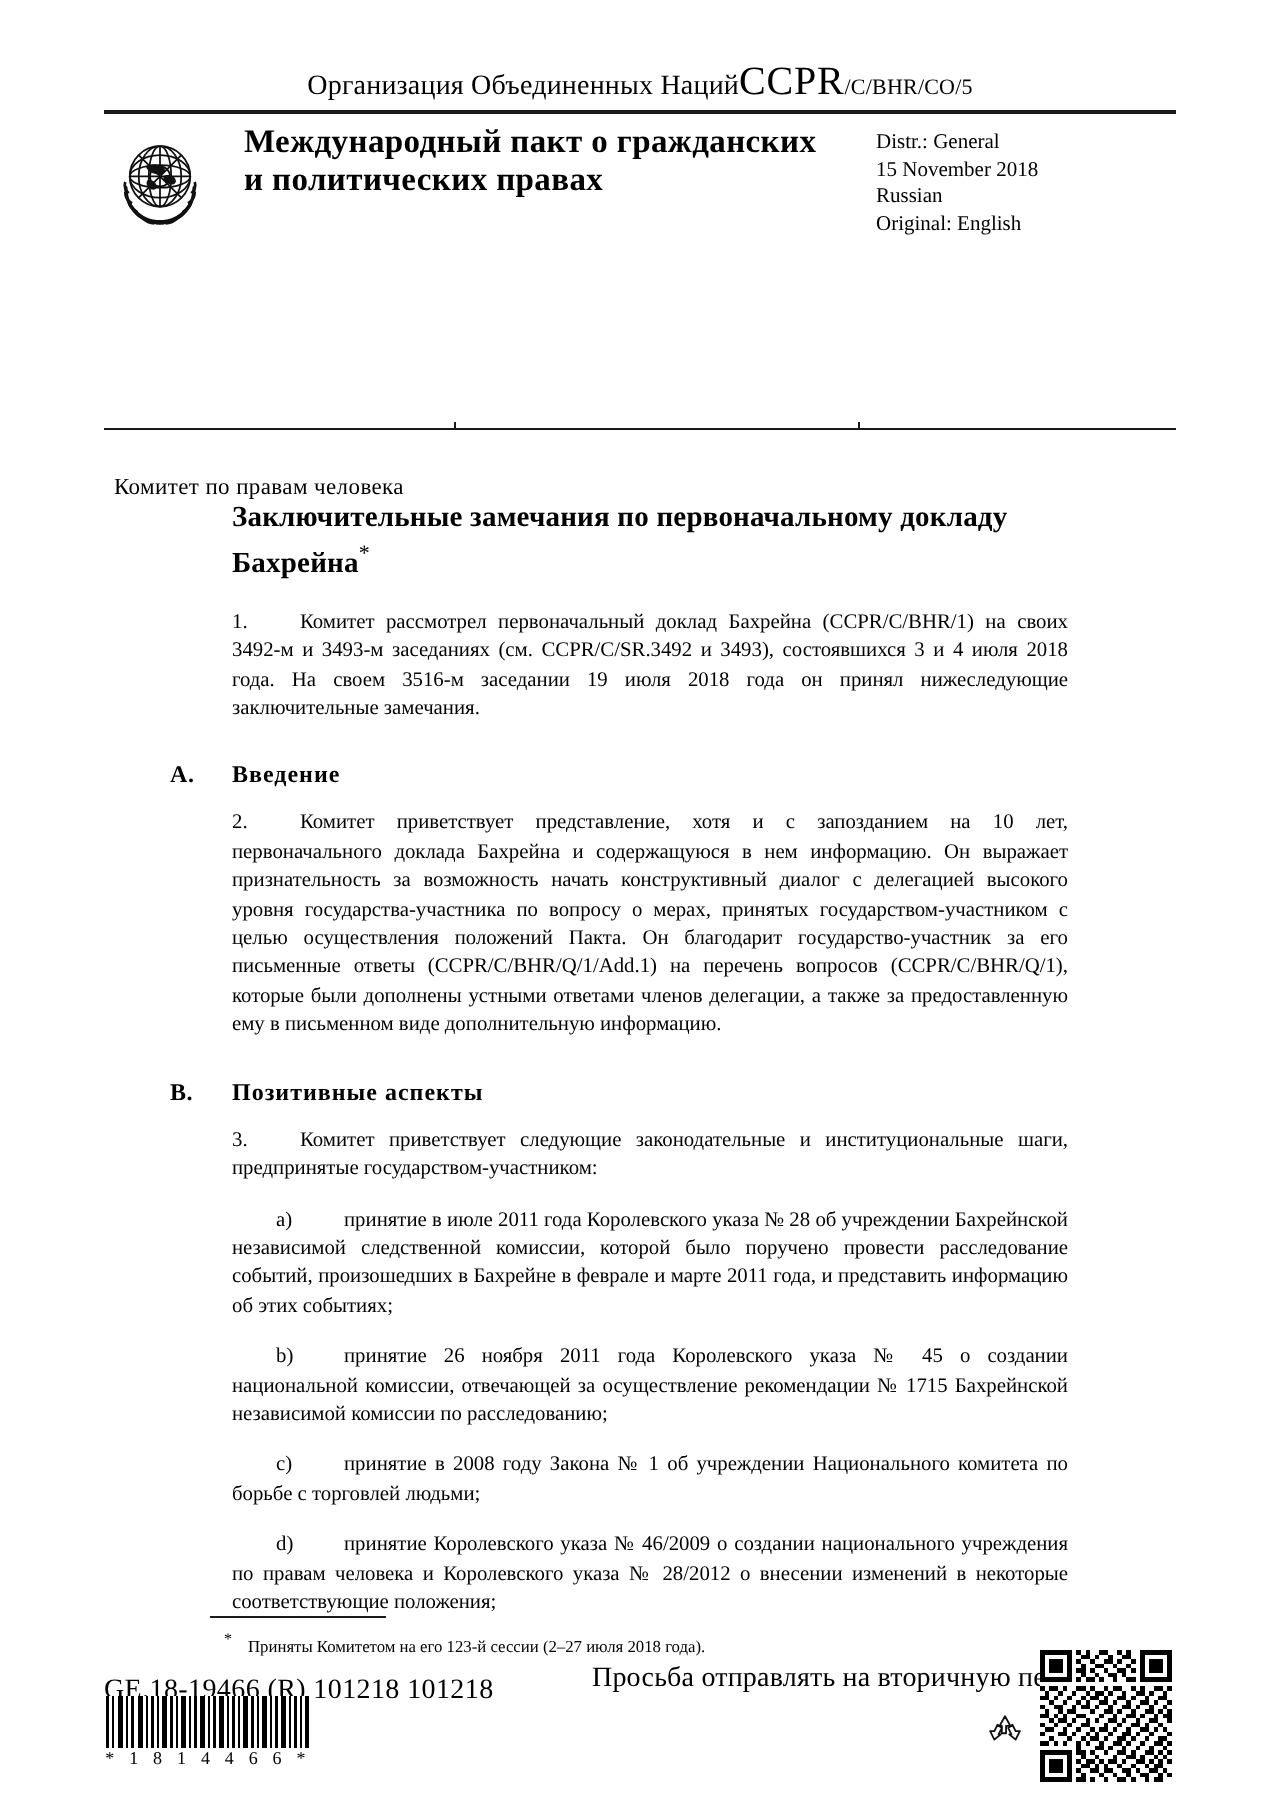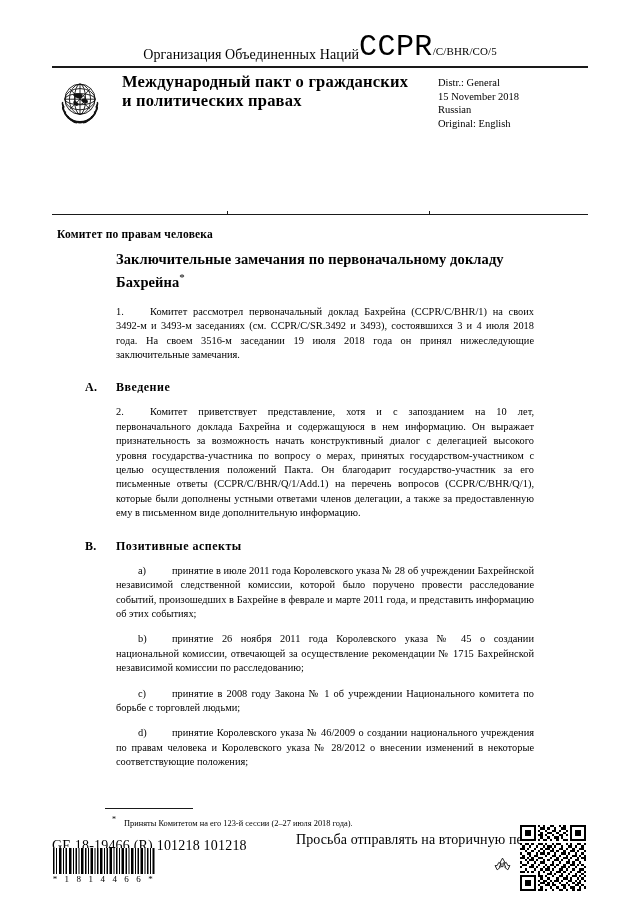--- a/index.html
+++ b/index.html
@@ -38,22 +38,22 @@
     letter-spacing: 0.1px;
     color: #000;
     padding-bottom: 1px;
   }
   .symbol-block {
     text-align: right;
     white-space: nowrap;
     padding-bottom: 0px;
   }
   .symbol-main {
-    font-family: Liberation Mono, monospace;
-    font-size: 30px;
+    font-family: Liberation Serif, serif;
+    font-size: 20px;
     letter-spacing: 0.4px;
   }
   .symbol-suffix {
     font-family: "Liberation Serif", serif;
     font-size: 11px;
     letter-spacing: 0.1px;
   }
   .rule-thick {
     border: 0;
     border-top: 2.2px solid #1a1a1a;
@@ -103,22 +103,22 @@
     top: 211px;
     width: 1px;
     height: 4px;
     background: #1a1a1a;
   }
 
   
   .committee {
     position: absolute;
     left: 57px;
-    top: 228px;
-    font-weight: bold;
+    top: 238px;
+    font-weight: normal;
     font-size: 11.5px;
     letter-spacing: 0.2px;
   }
   .content {
     position: absolute;
     left: 116px;
     top: 250px;
     width: 418px;
   }
   .doc-title {
@@ -317,20 +317,21 @@
     </div>
 
     <p class="para"><span class="num">2.</span><span>Комитет приветствует представление, хотя и с запозданием на 10 лет, первоначального доклада Бахрейна и содержащуюся в нем информацию. Он выражает признательность за возможность начать конструктивный диалог с делегацией высокого уровня государства-участника по вопросу о мерах, принятых государством-участником с целью осуществления положений Пакта. Он благодарит государство-участник за его письменные ответы (CCPR/C/BHR/Q/1/Add.1) на перечень вопросов (CCPR/C/BHR/Q/1), которые были дополнены устными ответами членов делегации, а также за предоставленную ему в письменном виде дополнительную информацию.</span></p>
 
     <div class="spacer-before-section"></div>
     <div class="section-head">
       <span class="section-letter">B.</span>
       <span class="section-title">Позитивные аспекты</span>
     </div>
 
+    <p class="para"><span class="num">3.</span><span>Комитет приветствует следующие законодательные и институциональные шаги, предпринятые государством-участником:</span></p>
 
     <p class="para"><span class="num lead">a)</span><span>принятие в июле 2011 года Королевского указа № 28 об учреждении Бахрейнской независимой следственной комиссии, которой было поручено провести расследование событий, произошедших в Бахрейне в феврале и марте 2011 года, и представить информацию об этих событиях;</span></p>
 
     <p class="para"><span class="num lead">b)</span><span>принятие 26 ноября 2011 года Королевского указа № 45 о создании национальной комиссии, отвечающей за осуществление рекомендации № 1715 Бахрейнской независимой комиссии по расследованию;</span></p>
 
     <p class="para"><span class="num lead">c)</span><span>принятие в 2008 году Закона № 1 об учреждении Национального комитета по борьбе с торговлей людьми;</span></p>
 
     <p class="para"><span class="num lead">d)</span><span>принятие Королевского указа № 46/2009 о создании национального учреждения по правам человека и Королевского указа № 28/2012 о внесении изменений в некоторые соответствующие положения;</span></p>
   </div>
 

